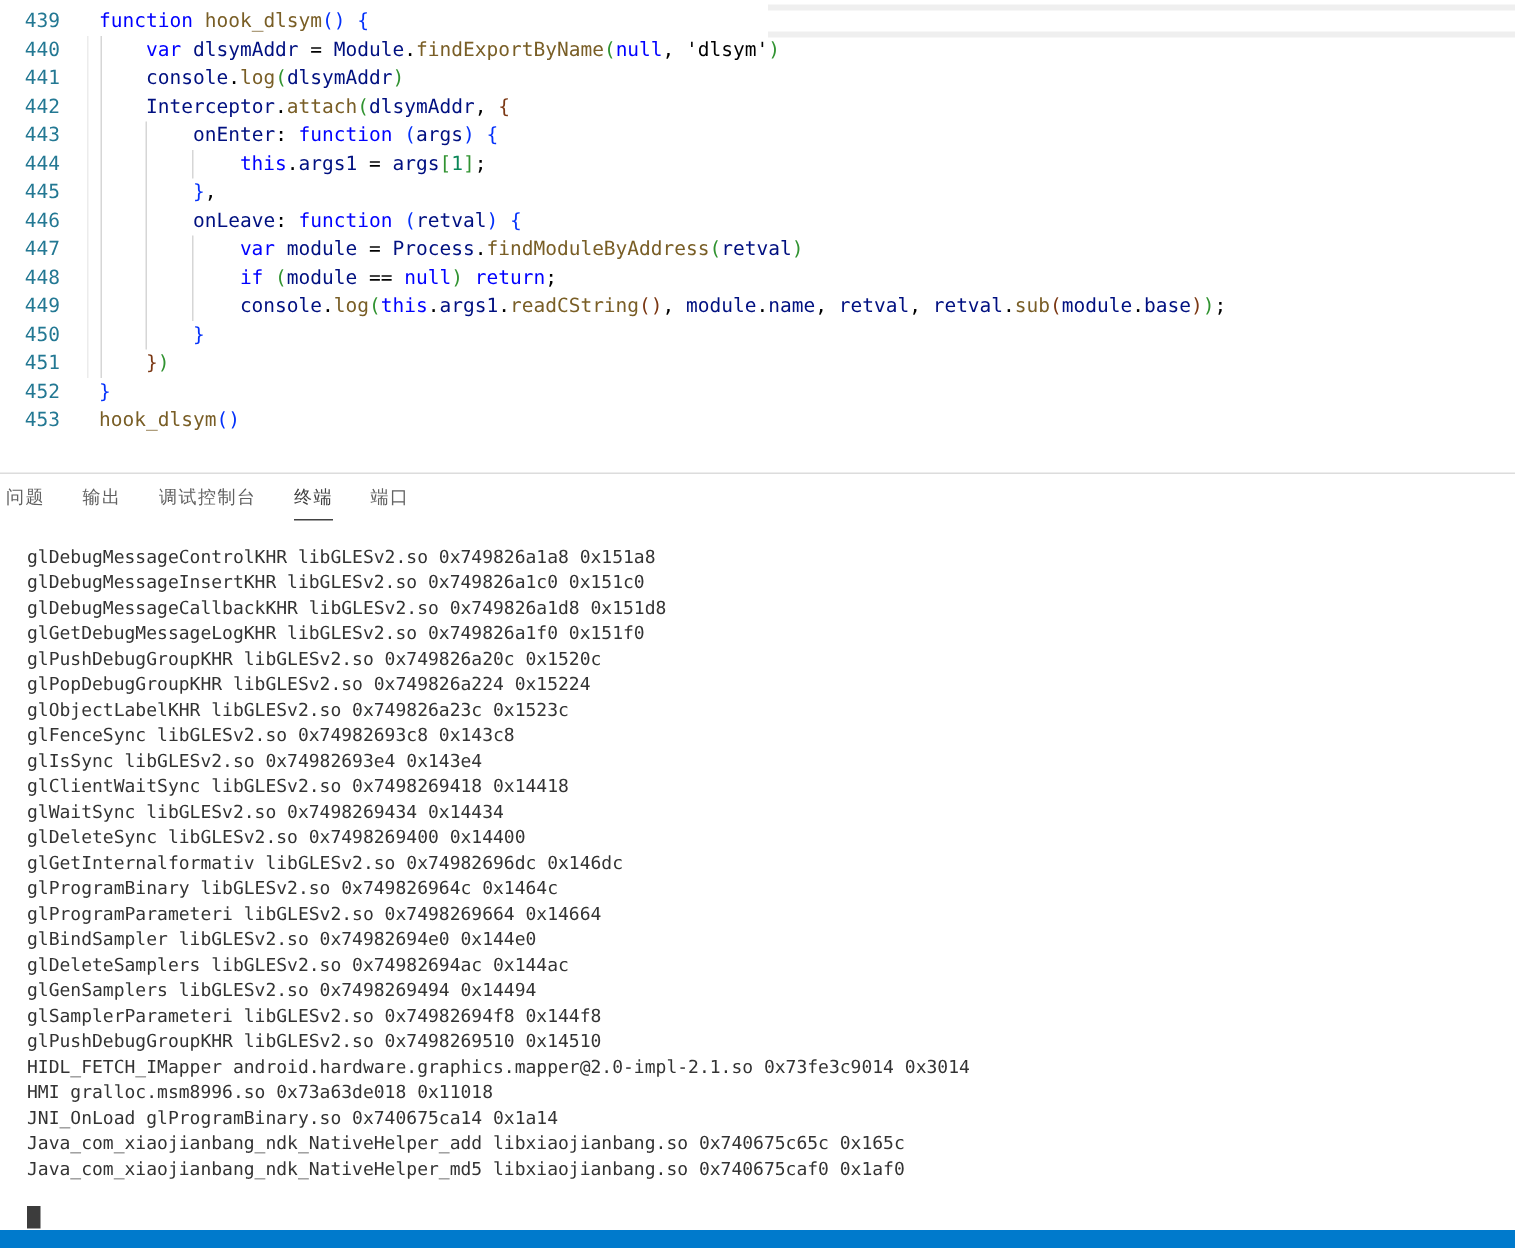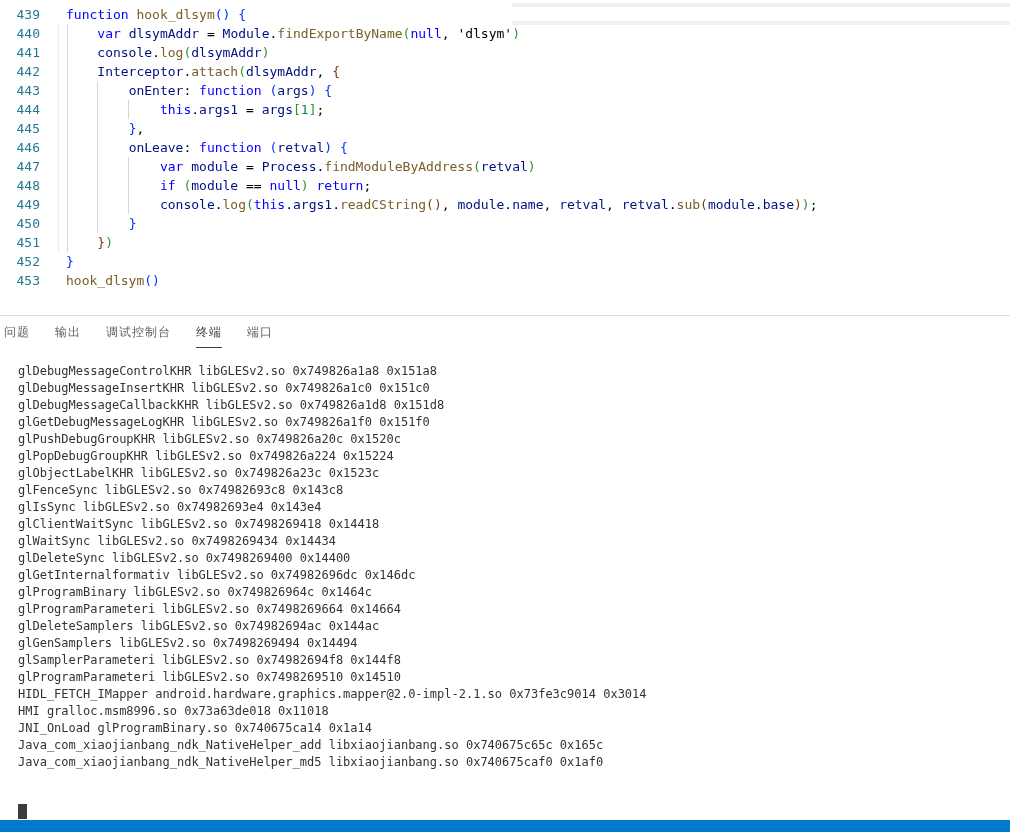--- a/index.html
+++ b/index.html
@@ -87,24 +87,25 @@
       <div class="term-line">glPopDebugGroupKHR libGLESv2.so 0x749826a224 0x15224</div>
       <div class="term-line">glObjectLabelKHR libGLESv2.so 0x749826a23c 0x1523c</div>
       <div class="term-line">glFenceSync libGLESv2.so 0x74982693c8 0x143c8</div>
       <div class="term-line">glIsSync libGLESv2.so 0x74982693e4 0x143e4</div>
       <div class="term-line">glClientWaitSync libGLESv2.so 0x7498269418 0x14418</div>
       <div class="term-line">glWaitSync libGLESv2.so 0x7498269434 0x14434</div>
       <div class="term-line">glDeleteSync libGLESv2.so 0x7498269400 0x14400</div>
       <div class="term-line">glGetInternalformativ libGLESv2.so 0x74982696dc 0x146dc</div>
       <div class="term-line">glProgramBinary libGLESv2.so 0x749826964c 0x1464c</div>
       <div class="term-line">glProgramParameteri libGLESv2.so 0x7498269664 0x14664</div>
+      <div class="term-line">glBindSampler libGLESv2.so 0x74982694e0 0x144e0</div>
       <div class="term-line">glDeleteSamplers libGLESv2.so 0x74982694ac 0x144ac</div>
       <div class="term-line">glGenSamplers libGLESv2.so 0x7498269494 0x14494</div>
       <div class="term-line">glSamplerParameteri libGLESv2.so 0x74982694f8 0x144f8</div>
-      <div class="term-line">glProgramParameteri libGLESv2.so 0x7498269510 0x14510</div>
+      <div class="term-line">glPushDebugGroupKHR libGLESv2.so 0x7498269510 0x14510</div>
       <div class="term-line">HIDL_FETCH_IMapper android.hardware.graphics.mapper@2.0-impl-2.1.so 0x73fe3c9014 0x3014</div>
       <div class="term-line">HMI gralloc.msm8996.so 0x73a63de018 0x11018</div>
       <div class="term-line">JNI_OnLoad glProgramBinary.so 0x740675ca14 0x1a14</div>
       <div class="term-line">Java_com_xiaojianbang_ndk_NativeHelper_add libxiaojianbang.so 0x740675c65c 0x165c</div>
       <div class="term-line">Java_com_xiaojianbang_ndk_NativeHelper_md5 libxiaojianbang.so 0x740675caf0 0x1af0</div>
     </div>
   <div id="term-cursor" style="display: block;"></div>
 
   <div id="statusbar"></div>
 </div>

